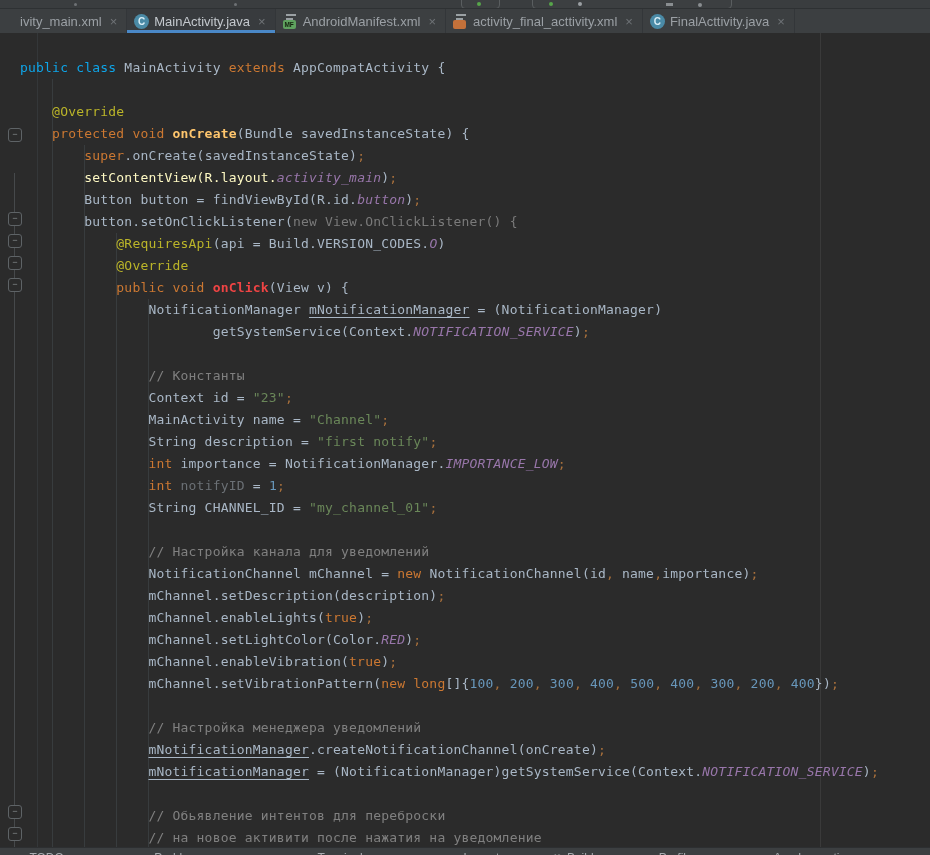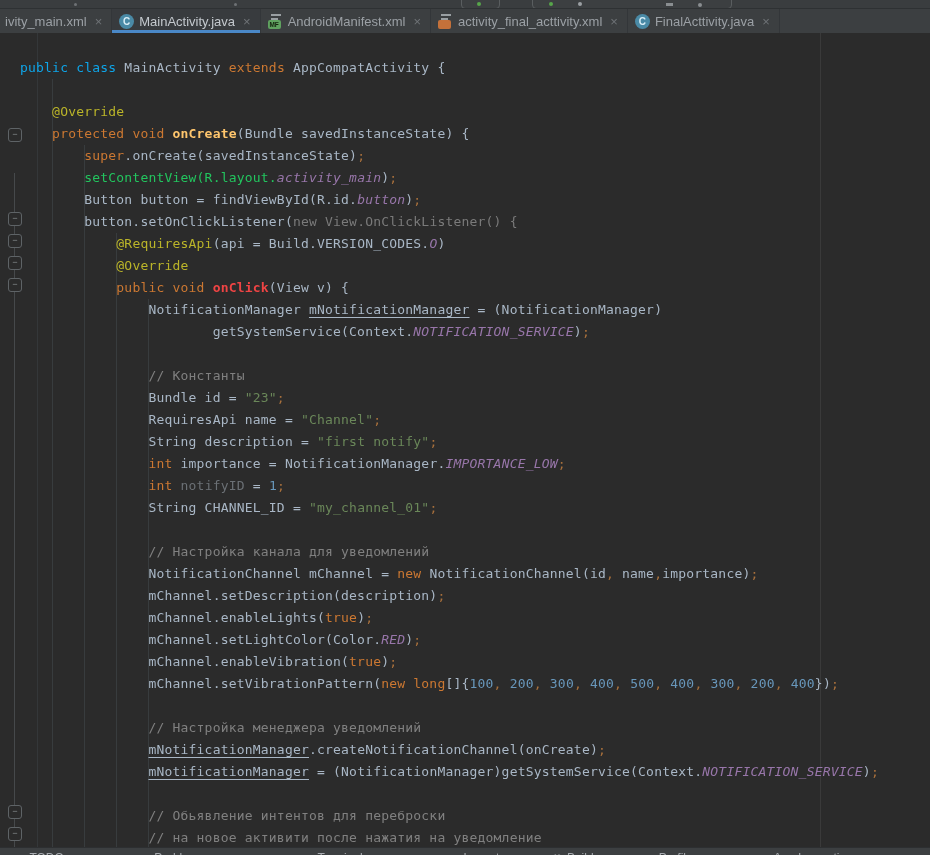--- a/index.html
+++ b/index.html
@@ -9,21 +9,21 @@
   
   .toolbar-sliver{position:absolute;left:0;top:0;width:930px;height:8px;background:#3A3D3F;
                   border-bottom:1px solid #2E3133;overflow:hidden;}
   .pill{position:absolute;top:-10px;height:17px;border:1px solid #5A5E60;border-radius:4px;background:#3C3F41;}
   .tdot{position:absolute;border-radius:50%;}
 
   
   .tabbar{position:absolute;left:0;top:9px;width:930px;height:24px;background:#3C3F41;display:flex;align-items:stretch;}
   .tab{position:relative;display:flex;align-items:center;gap:5px;padding:0 9px 0 7px;
        border-right:1px solid #333639;cursor:default;}
-  .tab.first{padding-left:5px;}
+  .tab.first{padding-left:20px;}
   .tab .lbl{font-size:13px;color:#9BA0A5;white-space:nowrap;}
   .tab.active{background:#383B3E;}
   .tab.active .lbl{color:#C4C9CE;}
   .tab .close{font-size:13px;color:#6F7377;margin-left:3px;line-height:1;}
   .tab .underline{position:absolute;left:0;right:0;bottom:0;height:3px;}
   .ic{flex:0 0 auto;}
   .class-ic{width:15px;height:15px;border-radius:50%;background:#4A8AA6;color:#D9EEF7;
             font-size:10px;line-height:15px;font-weight:bold;text-align:center;}
   .file-ic{position:relative;width:15px;height:16px;}
   .file-ic .bar{position:absolute;height:2px;background:#9AA0A3;left:3px;}
@@ -116,32 +116,32 @@
     <div class="vline indent-guide" style="left:84px;top:112px;height:702px;"></div>
     <div class="vline indent-guide" style="left:116px;top:200px;height:614px;"></div>
     <div class="vline indent-guide" style="left:148px;top:266px;height:548px;"></div>
     <div class="vline margin-guide"></div>
     <div class="code">
         <div class="cl"><span style="color: #0ea5e9;">public class </span><span style="color: rgb(169, 183, 198);">MainActivity </span><span style="color: rgb(204, 120, 50); margin-top: 8px;">extends </span><span style="color: rgb(169, 183, 198);">AppCompatActivity {</span></div>
         <div class="cl"></div>
         <div class="cl"><span style="color: rgb(169, 183, 198);">    </span><span style="color: rgb(187, 181, 41);">@Override</span></div>
         <div class="cl"><span style="color: rgb(169, 183, 198);">    </span><span style="color: rgb(204, 120, 50);">protected void </span><span class="seg-b" style="color: rgb(255, 198, 109);">onCreate</span><span style="color: rgb(169, 183, 198);">(Bundle savedInstanceState) {</span></div>
         <div class="cl"><span style="color: rgb(169, 183, 198);">        </span><span style="color: rgb(204, 120, 50);">super</span><span style="color: rgb(169, 183, 198);">.onCreate(savedInstanceState)</span><span style="color: rgb(168, 112, 60);">;</span></div>
-        <div class="cl"><span style="color: #22c55e;">        setContentView(R.layout.</span><span class="seg-i" style="color: rgb(152, 118, 170);">activity_main</span><span style="color: rgb(169, 183, 198);">)</span><span style="color: rgb(168, 112, 60);">;</span></div>
+        <div class="cl"><span style="color: #fef9c3;">        setContentView(R.layout.</span><span class="seg-i" style="color: rgb(152, 118, 170);">activity_main</span><span style="color: rgb(169, 183, 198);">)</span><span style="color: rgb(168, 112, 60);">;</span></div>
         <div class="cl"><span style="color: rgb(169, 183, 198);">        Button button = findViewById(R.id.</span><span class="seg-i" style="color: rgb(152, 118, 170);">button</span><span style="color: rgb(169, 183, 198);">)</span><span style="color: rgb(168, 112, 60);">;</span></div>
         <div class="cl"><span style="color: rgb(169, 183, 198);">        button.setOnClickListener(</span><span style="color: rgb(122, 122, 122);">new View.OnClickListener() {</span></div>
         <div class="cl"><span style="color: rgb(169, 183, 198);">            </span><span style="color: rgb(187, 181, 41);">@RequiresApi</span><span style="color: rgb(169, 183, 198);">(api = Build.VERSION_CODES.</span><span class="seg-i" style="color: rgb(152, 118, 170);">O</span><span style="color: rgb(169, 183, 198);">)</span></div>
         <div class="cl"><span style="color: rgb(169, 183, 198);">            </span><span style="color: rgb(187, 181, 41);">@Override</span></div>
         <div class="cl"><span style="color: rgb(169, 183, 198);">            </span><span style="color: rgb(204, 120, 50);">public void </span><span class="seg-b" style="color: #ef4444;">onClick</span><span style="color: rgb(169, 183, 198);">(View v) {</span></div>
         <div class="cl"><span style="color: rgb(169, 183, 198);">                NotificationManager </span><span class="seg-u" style="color: rgb(169, 183, 198);">mNotificationManager</span><span style="color: rgb(169, 183, 198);"> = (NotificationManager)</span></div>
         <div class="cl"><span style="color: rgb(169, 183, 198);">                        getSystemService(Context.</span><span class="seg-i" style="color: rgb(152, 118, 170);">NOTIFICATION_SERVICE</span><span style="color: rgb(169, 183, 198);">)</span><span style="color: rgb(168, 112, 60);">;</span></div>
         <div class="cl"></div>
         <div class="cl"><span style="color: rgb(169, 183, 198);">                </span><span style="color: rgb(128, 128, 128);">// Константы</span></div>
-        <div class="cl"><span style="color: rgb(169, 183, 198);">                Bundle id = </span><span style="color: rgb(106, 135, 89);">"23"</span><span style="color: rgb(168, 112, 60);">;</span></div>
-        <div class="cl"><span style="color: rgb(169, 183, 198);">                RequiresApi name = </span><span style="color: rgb(106, 135, 89);">"Channel"</span><span style="color: rgb(168, 112, 60);">;</span></div>
+        <div class="cl"><span style="color: rgb(169, 183, 198);">                Context id = </span><span style="color: rgb(106, 135, 89);">"23"</span><span style="color: rgb(168, 112, 60);">;</span></div>
+        <div class="cl"><span style="color: rgb(169, 183, 198);">                MainActivity name = </span><span style="color: rgb(106, 135, 89);">"Channel"</span><span style="color: rgb(168, 112, 60);">;</span></div>
         <div class="cl"><span style="color: rgb(169, 183, 198);">                String description = </span><span style="color: rgb(106, 135, 89);">"first notify"</span><span style="color: rgb(168, 112, 60);">;</span></div>
         <div class="cl"><span style="color: rgb(169, 183, 198);">                </span><span style="color: rgb(204, 120, 50);">int</span><span style="color: rgb(169, 183, 198);"> importance = NotificationManager.</span><span class="seg-i" style="color: rgb(152, 118, 170);">IMPORTANCE_LOW</span><span style="color: rgb(168, 112, 60);">;</span></div>
         <div class="cl"><span style="color: rgb(169, 183, 198);">                </span><span style="color: rgb(204, 120, 50);">int</span><span style="color: rgb(107, 112, 117);"> notifyID</span><span style="color: rgb(169, 183, 198);"> = </span><span style="color: rgb(104, 151, 187);">1</span><span style="color: rgb(168, 112, 60);">;</span></div>
         <div class="cl"><span style="color: rgb(169, 183, 198);">                String CHANNEL_ID = </span><span style="color: rgb(106, 135, 89);">"my_channel_01"</span><span style="color: rgb(168, 112, 60);">;</span></div>
         <div class="cl"></div>
         <div class="cl"><span style="color: rgb(169, 183, 198);">                </span><span style="color: rgb(128, 128, 128);">// Настройка канала для уведомлений</span></div>
         <div class="cl"><span style="color: rgb(169, 183, 198);">                NotificationChannel mChannel = </span><span style="color: rgb(204, 120, 50);">new</span><span style="color: rgb(169, 183, 198);"> NotificationChannel(id</span><span style="color: rgb(168, 112, 60);">,</span><span style="color: rgb(169, 183, 198);"> name</span><span style="color: rgb(168, 112, 60);">,</span><span style="color: rgb(169, 183, 198);">importance)</span><span style="color: rgb(168, 112, 60);">;</span></div>
         <div class="cl"><span style="color: rgb(169, 183, 198);">                mChannel.setDescription(description)</span><span style="color: rgb(168, 112, 60);">;</span></div>
         <div class="cl"><span style="color: rgb(169, 183, 198);">                mChannel.enableLights(</span><span style="color: rgb(204, 120, 50);">true</span><span style="color: rgb(169, 183, 198);">)</span><span style="color: rgb(168, 112, 60);">;</span></div>
         <div class="cl"><span style="color: rgb(169, 183, 198);">                mChannel.setLightColor(Color.</span><span class="seg-i" style="color: rgb(152, 118, 170);">RED</span><span style="color: rgb(169, 183, 198);">)</span><span style="color: rgb(168, 112, 60);">;</span></div>

